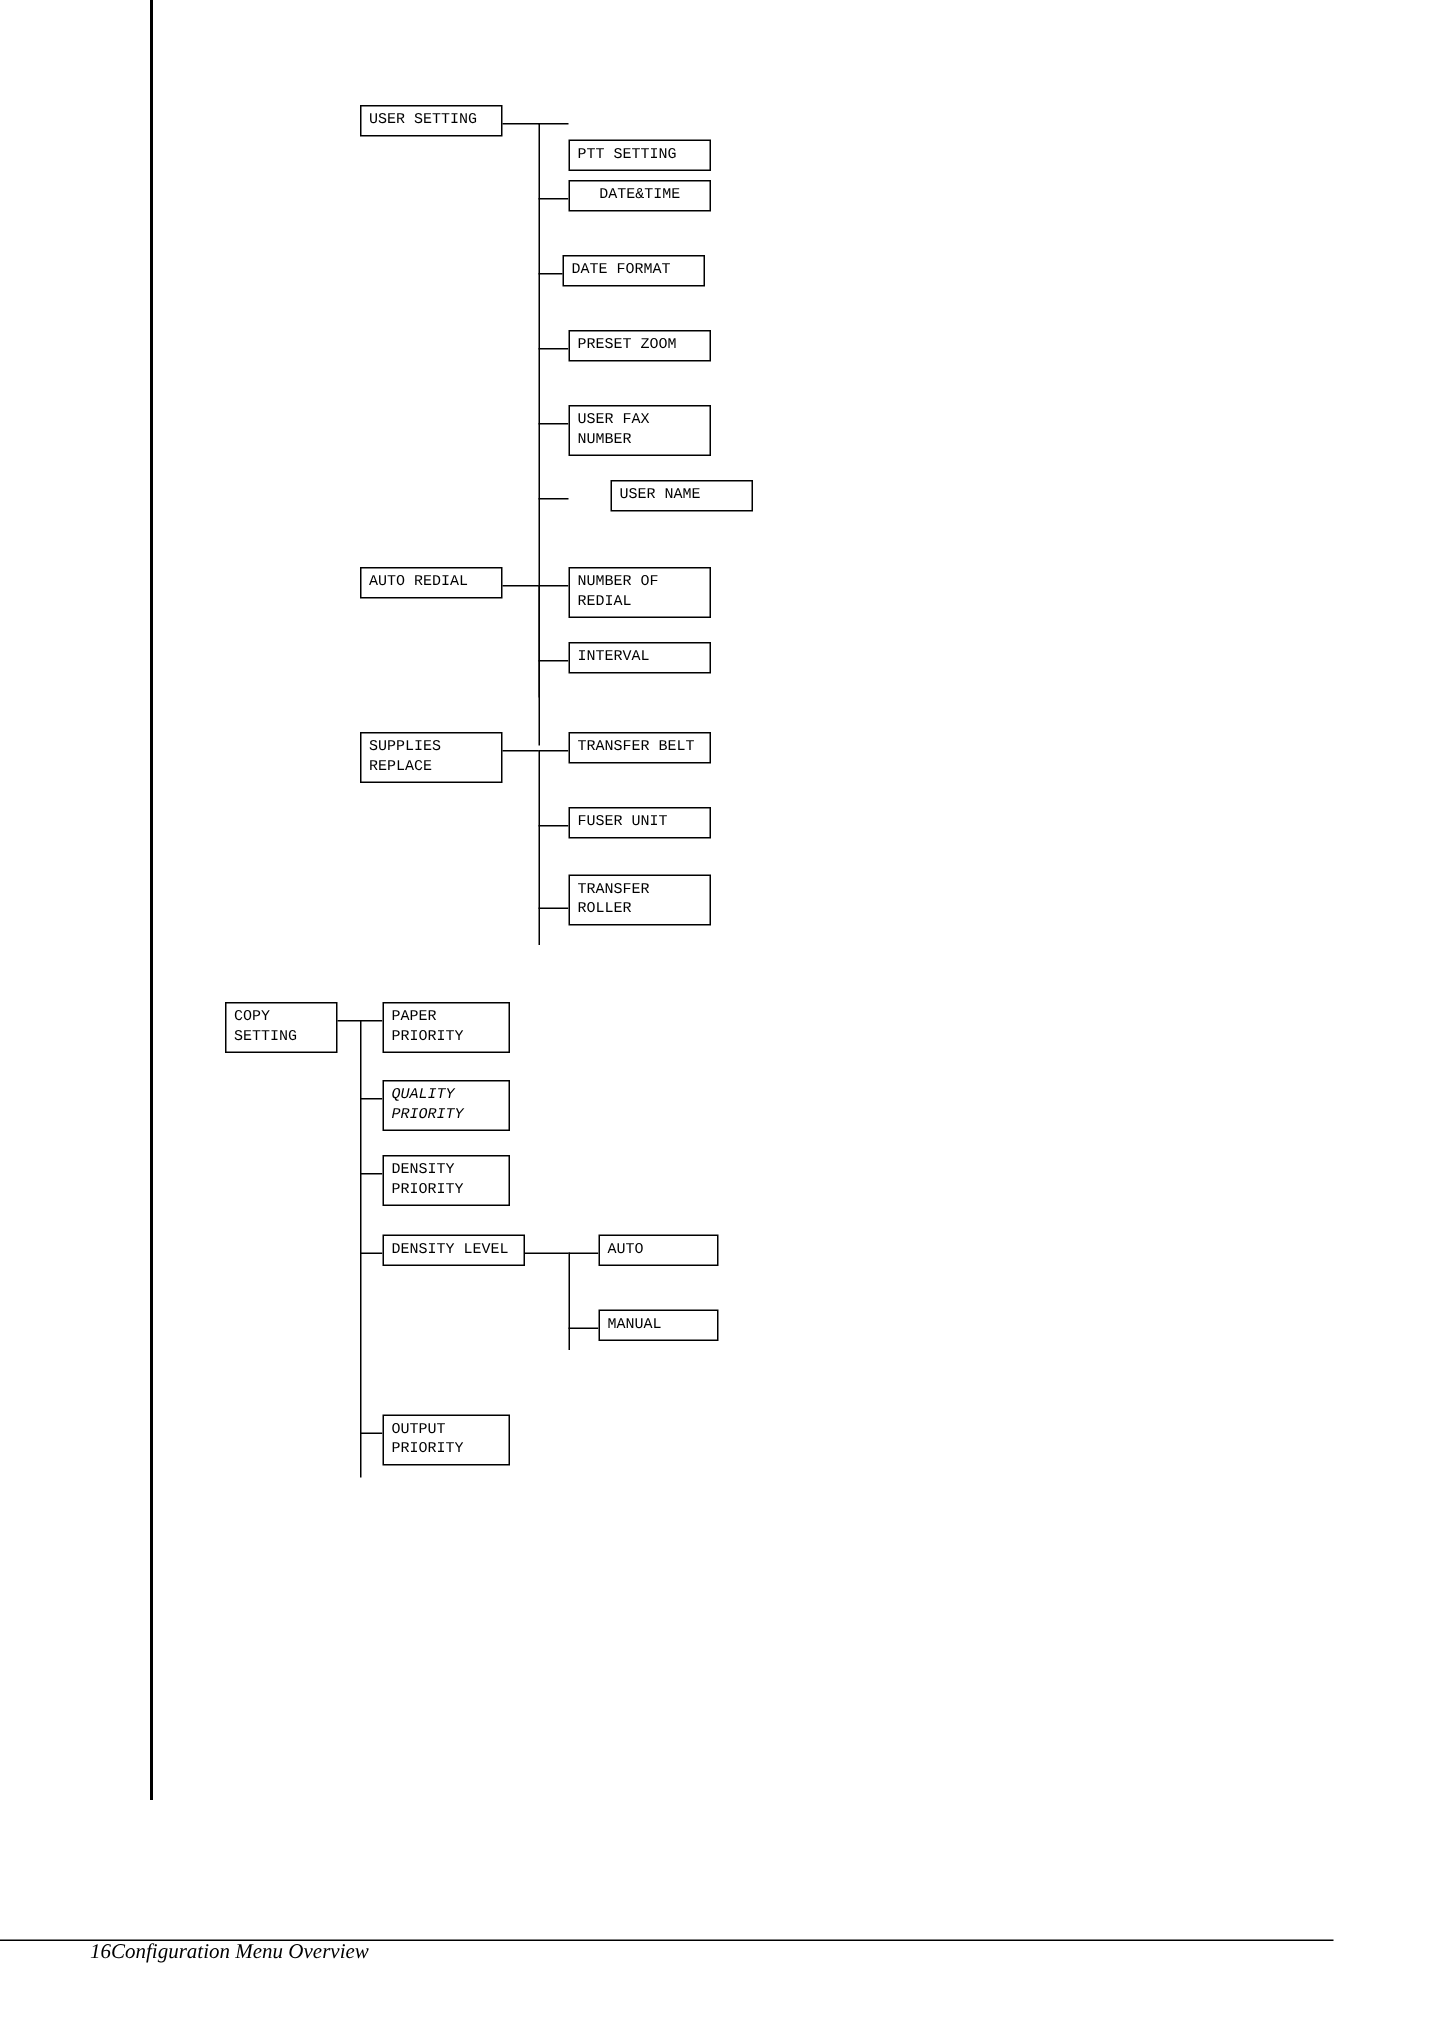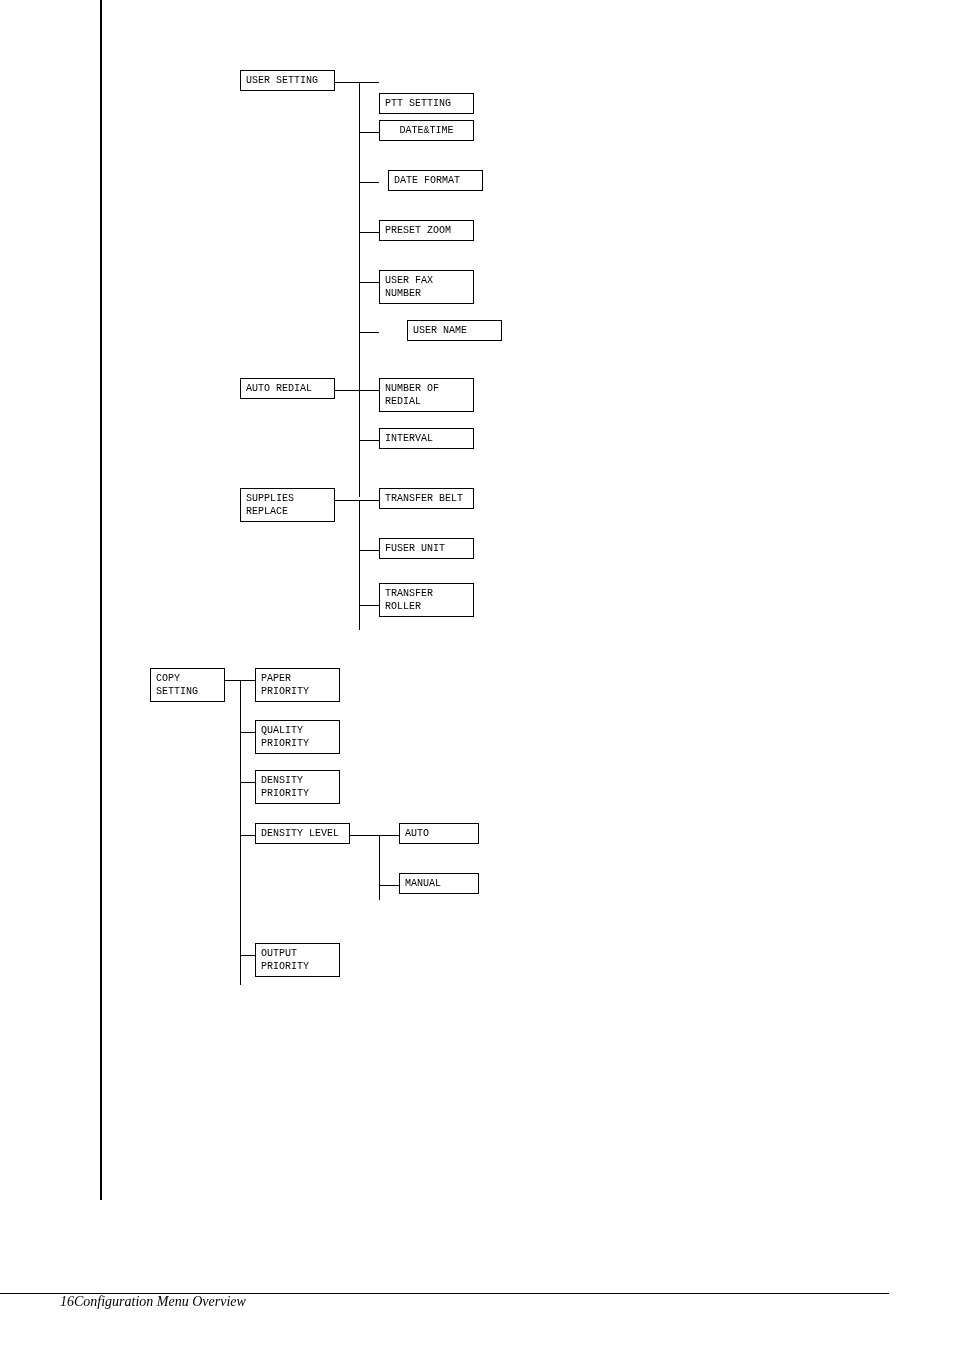--- a/index.html
+++ b/index.html
@@ -97,21 +97,21 @@
 
     <div class="vline" style="left:259px; top:22px; height:415px;"></div>
 
     <div class="hline" style="left:259px; top:22px; width:20px;"></div>
     <div class="node" style="left:279px; top:10px; width:95px;margin-top:23px;">PTT SETTING</div>
 
     <div class="hline" style="left:259px; top:72px; width:20px;"></div>
     <div class="node" style="left:279px; top:60px; width:95px;text-align:center;">DATE&amp;TIME</div>
 
     <div class="hline" style="left:259px; top:122px; width:20px;"></div>
-    <div class="node" style="left:288px; top:110px; width:95px;">DATE FORMAT</div>
+    <div class="node" style="left:275px; top:110px; width:95px;">DATE FORMAT</div>
 
     <div class="hline" style="left:259px; top:172px; width:20px;"></div>
     <div class="node" style="left:279px; top:160px; width:95px;">PRESET ZOOM</div>
 
     <div class="hline" style="left:259px; top:222px; width:20px;"></div>
     <div class="node" style="left:279px; top:210px; width:95px;">USER FAX
 NUMBER</div>
 
     <div class="hline" style="left:259px; top:272px; width:20px;"></div>
     <div class="node" style="left:279px; top:260px; width:95px;margin-left:28px;">USER NAME</div>
@@ -153,21 +153,21 @@
 
     <div class="hline" style="left:125px; top:620px; width:15px;"></div>
 
     <div class="vline" style="left:140px; top:620px; height:305px;"></div>
 
     <div class="hline" style="left:140px; top:620px; width:15px;"></div>
     <div class="node" style="left:155px; top:608px; width:85px;">PAPER
 PRIORITY</div>
 
     <div class="hline" style="left:140px; top:672px; width:15px;"></div>
-    <div class="node" style="left:155px; top:660px; width:85px;">QUALITY
+    <div class="node" style="left:155px; top:660px; width:85px;font-style:italic;">QUALITY
 PRIORITY</div>
 
     <div class="hline" style="left:140px; top:722px; width:15px;"></div>
     <div class="node" style="left:155px; top:710px; width:85px;">DENSITY
 PRIORITY</div>
 
     <div class="hline" style="left:140px; top:775px; width:15px;"></div>
     <div class="node" style="left:155px; top:763px; width:95px;">DENSITY LEVEL</div>
 
     <div class="hline" style="left:250px; top:775px; width:29px;"></div>

